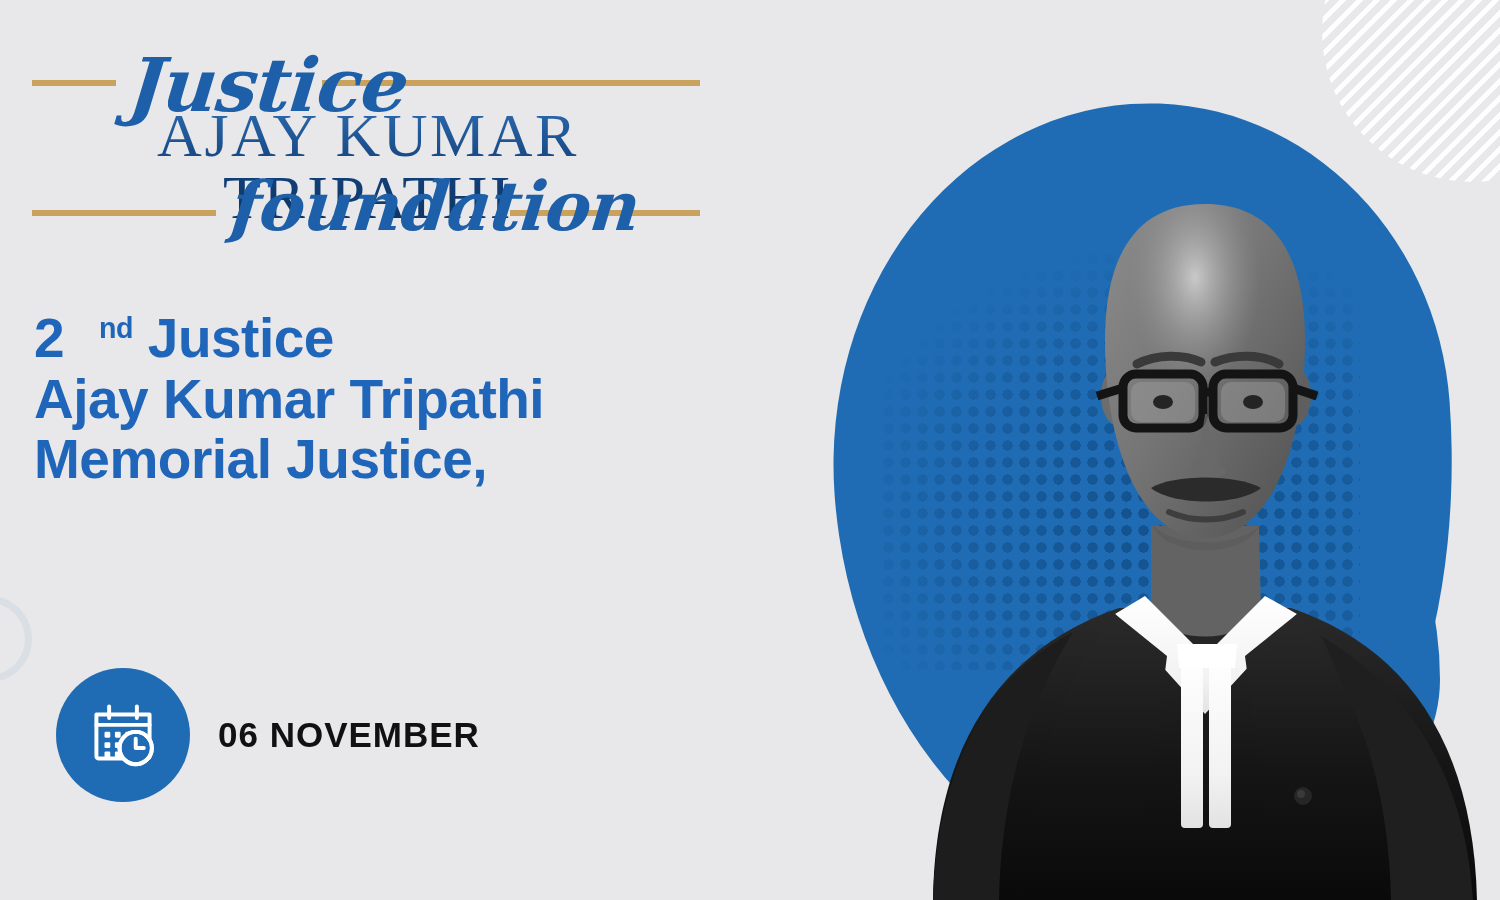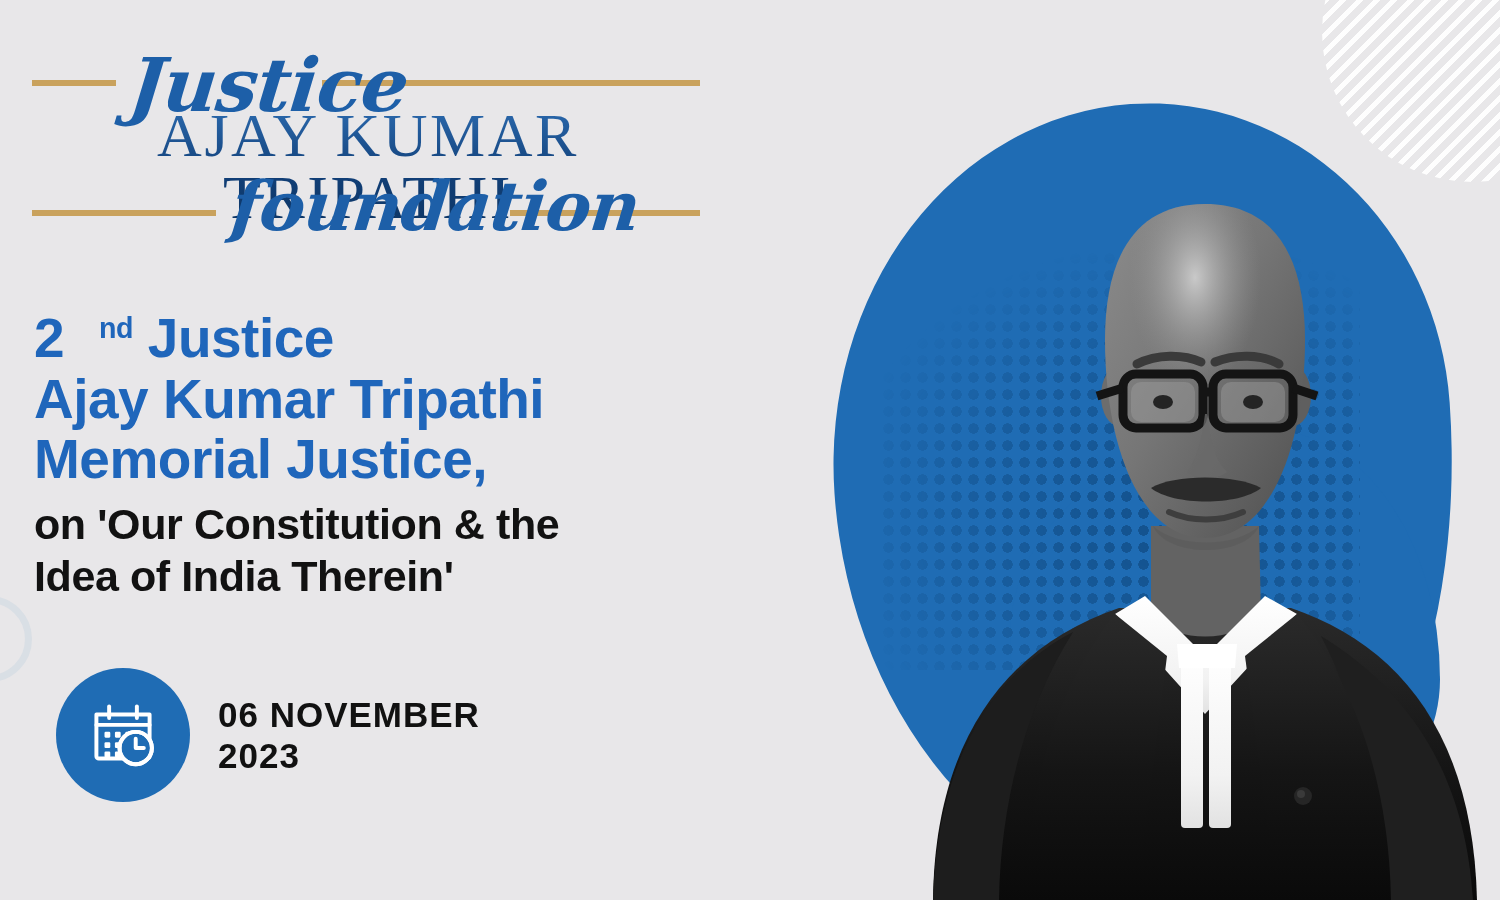--- a/index.html
+++ b/index.html
@@ -322,22 +322,21 @@
     <div class="logo-script logo-foundation">foundation</div>
   </div>
 
   <div class="headline">
     <h1 class="headline-main">
       <span>2</span><sup class="ordinal-sup">nd</sup><span> Justice</span><br>
       <span>Ajay Kumar Tripathi</span><br>
       <span>Memorial Justice,</span>
     </h1>
     <p class="headline-sub">
-      <span>on 'Our Constitution &amp; the</span><br>
-      <span>Idea of India Therein'</span>
+      <br>
     </p>
   </div>
 
   <div class="date-row">
     <div class="date-badge">
       <span>
         <svg viewBox="0 0 64 64" width="74" height="74" fill="none" stroke="#ffffff" stroke-width="3.4" stroke-linecap="round" stroke-linejoin="round">
 
           <path d="M9 16 h46 v36 a2 2 0 0 1 -2 2 H11 a2 2 0 0 1 -2 -2 Z"></path>
           <path d="M9 25 h46"></path>
@@ -356,17 +355,16 @@
           </g>
 
           <circle cx="43" cy="45" r="14" fill="#1f6cb4"></circle>
           <circle cx="43" cy="45" r="14"></circle>
           <path d="M43 37 v8 h7"></path>
         </svg>
       </span>
     </div>
     <div class="date-text">
       <span>06 NOVEMBER</span>
-      <span>2023</span>
     </div>
   </div>
 
 </div>
 
 </body></html>

